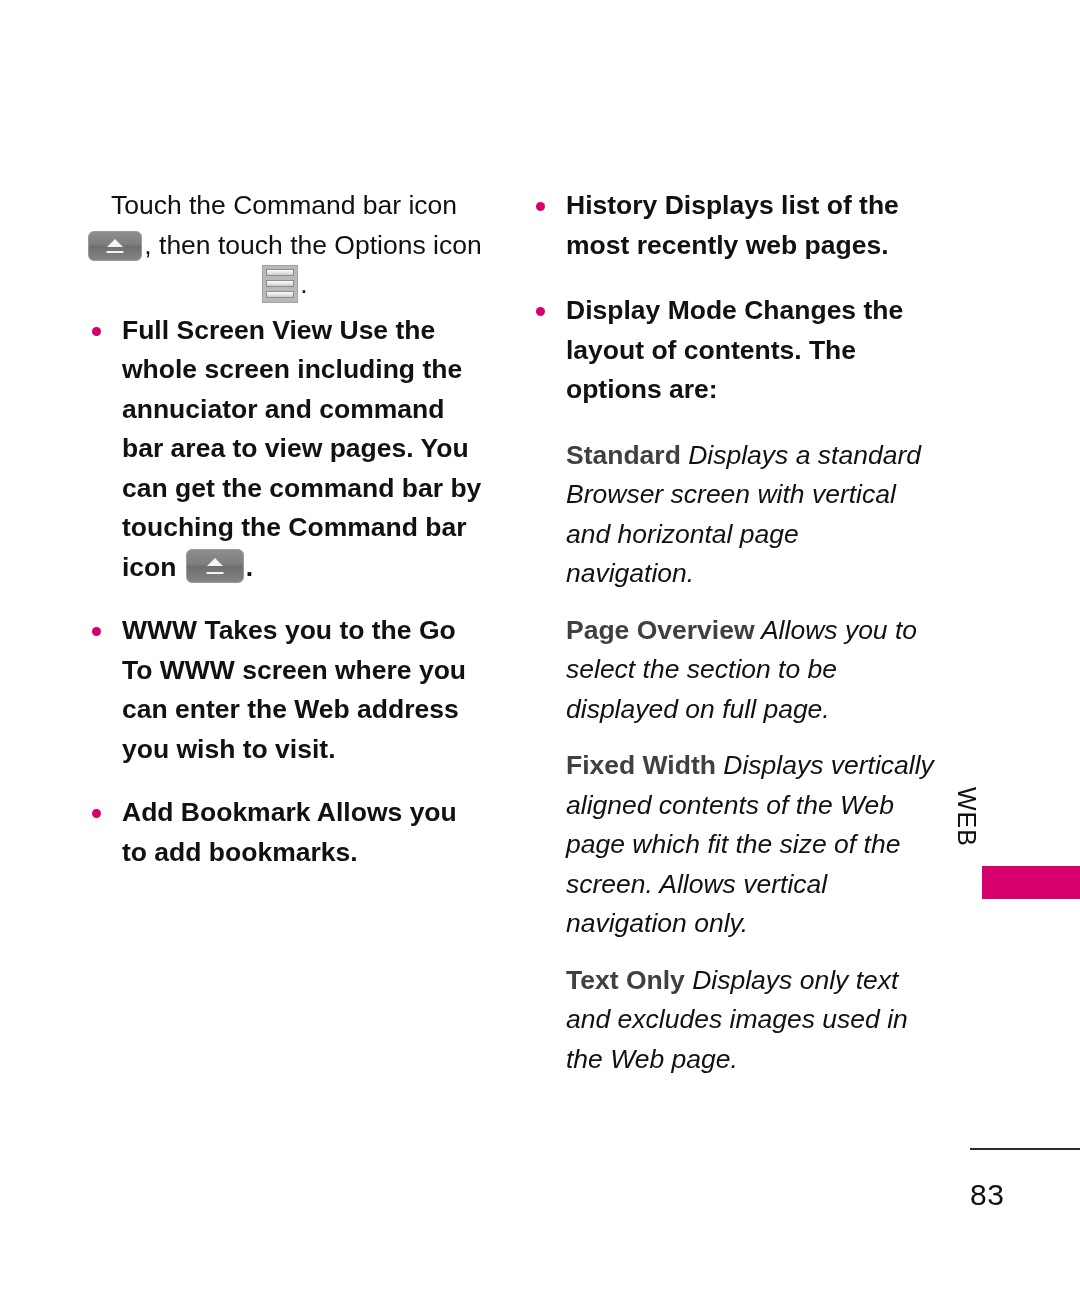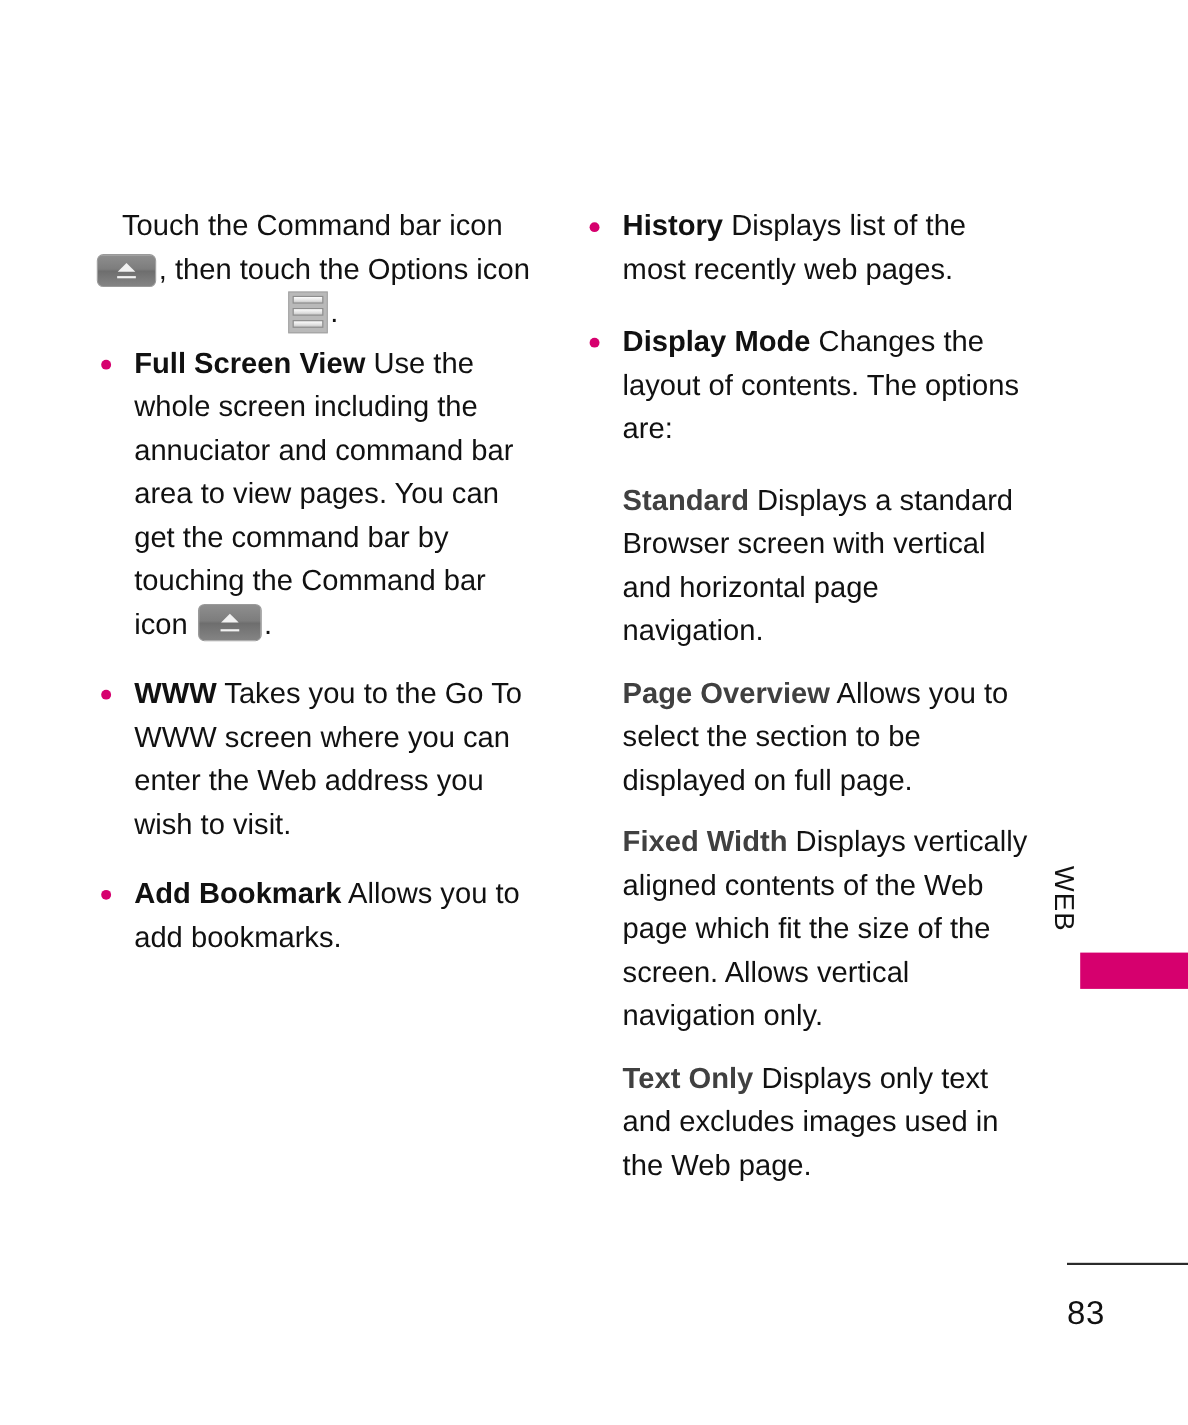--- a/index.html
+++ b/index.html
@@ -76,36 +76,37 @@
   }
   .col-right .bullet-dot {
     left: 6px;
   }
 
   .term {
     font-weight: bold;
     text-align: center;
   }
   .rest {
-    font-weight: normal;
+    font-weight: bold;
   }
 
   
   .sub-entry {
     font-size: 26.5px;
     line-height: 39.5px;
     margin: 0 0 17px 36px;
   }
   .sub-term {
     color: #404040;
     font-weight: bold;
   }
   .sub-rest {
     color: #111;
     font-weight: normal;
+    font-style: italic;
   }
 
   
   .icon-cmdbar {
     display: inline-block;
     vertical-align: -7px;
     width: 54px;
     height: 30px;
     border-radius: 6px;
     background: linear-gradient(180deg, #8e8e8e 0%, #7d7d7d 45%, #6e6e6e 52%, #848484 100%);

